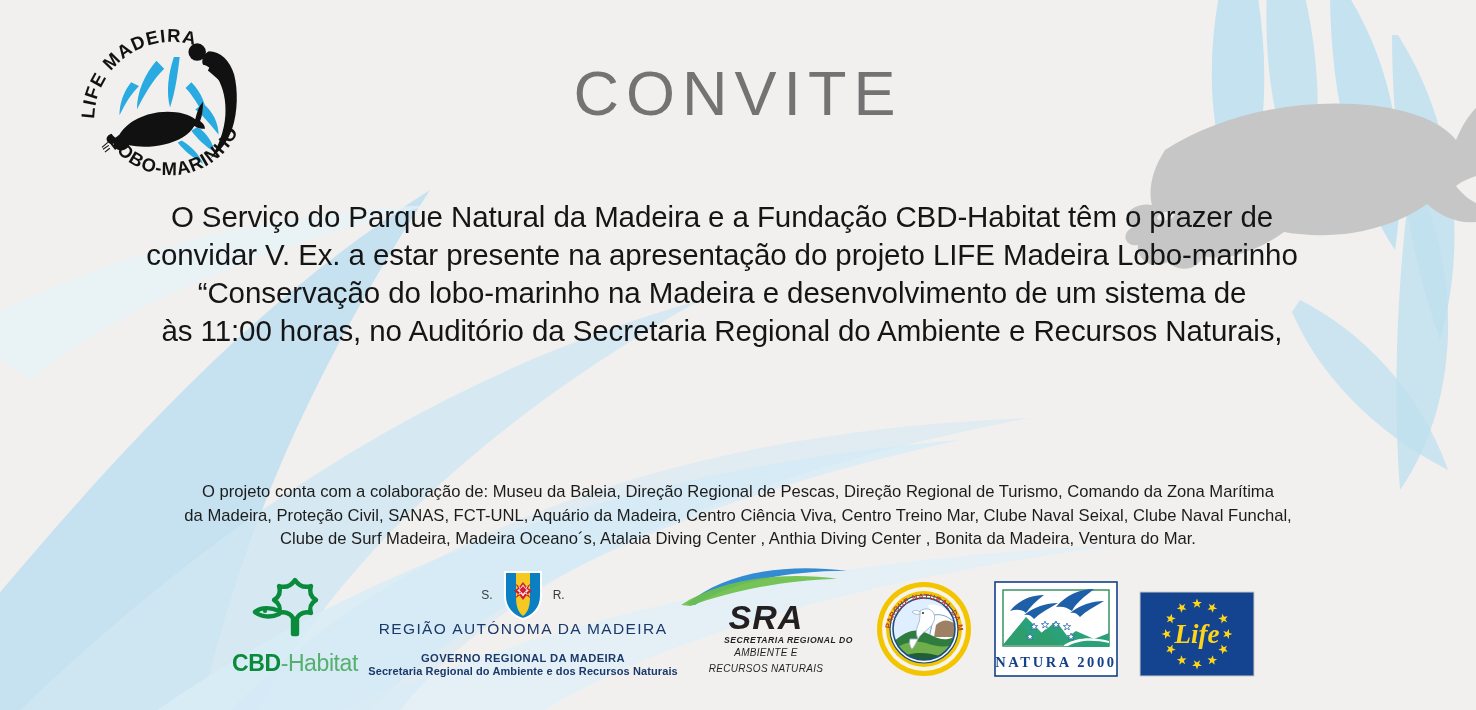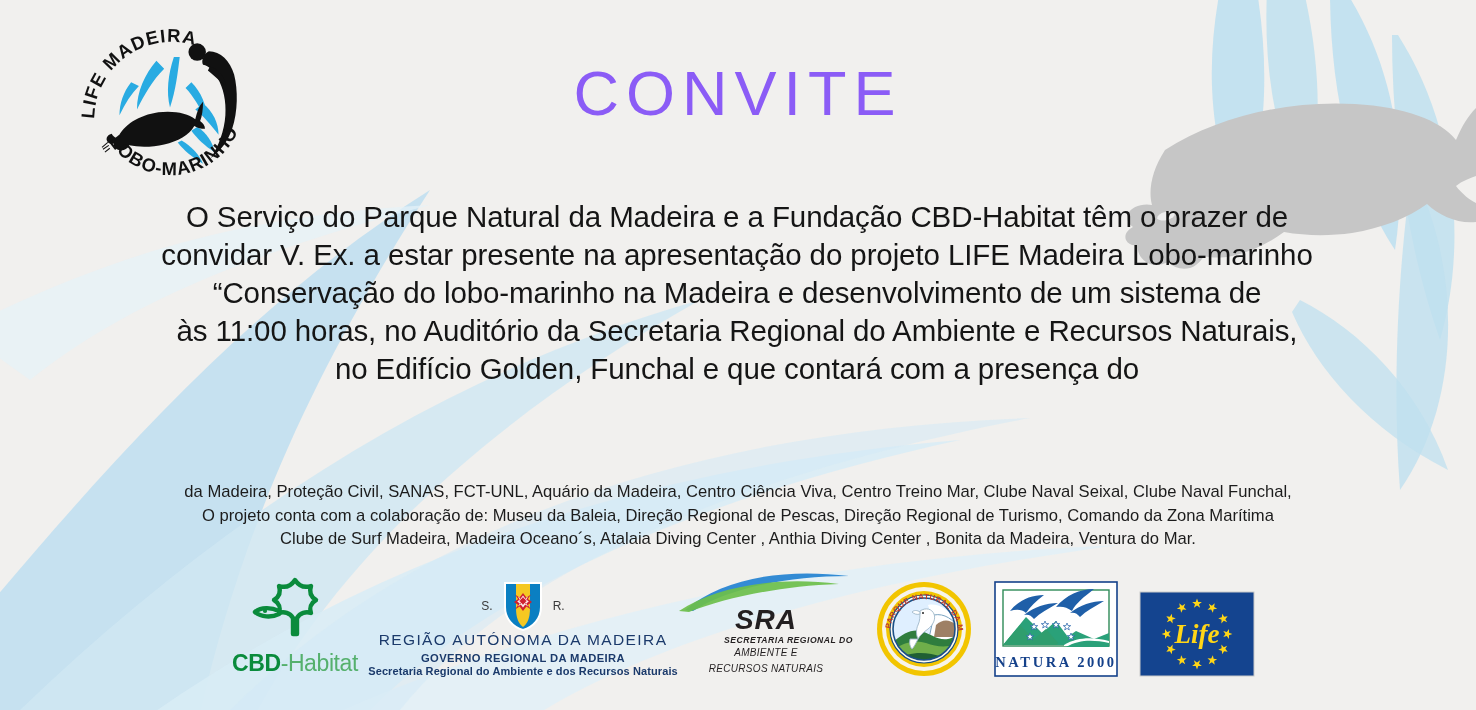--- a/index.html
+++ b/index.html
@@ -20,27 +20,27 @@
   .bg-art{position:absolute;left:0;top:0;width:1476px;height:710px;pointer-events:none;}
 
   
   .logo-mark{position:absolute;left:70px;top:22px;width:200px;height:170px;}
   .title{
     position:absolute;left:0;top:62px;width:1476px;
     text-align:center;
     font-size:63px;
     font-weight:300;
     letter-spacing:7px;
-    color:#8b5cf6;
+    color:#737373;
     line-height:1;
   }
 
   
   .body-copy{
-    position:absolute;left:59px;top:198px;width:1356px;
+    position:absolute;left:44px;top:198px;width:1356px;
     text-align:center;
     color:#151515;
     font-size:29.5px;
     line-height:38px;
     font-weight:400;
     letter-spacing:-0.1px;
   }
   .body-copy .ln{display:block;white-space:nowrap;}
 
   
@@ -64,28 +64,28 @@
 
   
   .cbd{width:150px;}
   .cbd-word{font-size:23px;letter-spacing:-0.4px;text-align:right;margin-top:2px;white-space:nowrap;}
   .cbd-word b{color:#0a8b3c;font-weight:700;}
   .cbd-word span{color:#55b06d;font-weight:400;}
 
   
   .ram{width:270px;}
   .ram-l1{font-size:15.5px;letter-spacing:1.4px;color:#1b3a6b;font-weight:400;white-space:nowrap;}
-  .ram-l2{font-size:11.2px;letter-spacing:0.4px;color:#1b3a6b;font-weight:700;white-space:nowrap;margin-top:3px;}
+  .ram-l2{font-size:11.2px;letter-spacing:0.4px;color:#1b3a6b;font-weight:700;white-space:nowrap;margin-top:14px;}
   .ram-l3{font-size:11px;letter-spacing:0.1px;color:#1b3a6b;font-weight:700;white-space:nowrap;margin-top:1px;}
   .sr-row{display:flex;align-items:center;justify-content:center;gap:9px;}
   .sr-txt{font-size:12px;color:#3a3a3a;font-weight:400;}
 
   
   .sra{width:180px;}
-  .sra-word{font-size:28px;font-weight:700;font-style:italic;color:#231f20;letter-spacing:1px;line-height:1;}
+  .sra-word{font-size:34px;font-weight:700;font-style:italic;color:#231f20;letter-spacing:1px;line-height:1;}
   .sra-sub1{font-size:8.6px;font-style:italic;font-weight:700;color:#231f20;letter-spacing:0.5px;margin-top:1px;padding-left:45px;}
   .sra-sub2{font-size:10px;font-style:italic;font-weight:400;color:#231f20;letter-spacing:0.3px;line-height:16px;white-space:nowrap;}
 
   
   .pnm{width:100px;}
 
   
   .nat{width:128px;}
 
   
@@ -205,26 +205,25 @@
     </text>
   </svg>
 
   <div class="title">CONVITE</div>
 
   <div class="body-copy">
     <span class="ln">O Serviço do Parque Natural da Madeira e a Fundação CBD-Habitat têm o prazer de</span>
     <span class="ln">convidar V. Ex. a estar presente na apresentação do projeto LIFE Madeira Lobo-marinho</span>
     <span class="ln">“Conservação do lobo-marinho na Madeira e desenvolvimento de um sistema de</span>
     <span class="ln">às 11:00 horas, no Auditório da Secretaria Regional do Ambiente e Recursos Naturais,</span>
-    <span class="ln">no Edifício Golden, Funchal e que contará com a presença do</span>
   </div>
 
   <div class="collab">
+    <span class="ln">O projeto conta com a colaboração de: Museu da Baleia, Direção Regional de Pescas, Direção Regional de Turismo, Comando da Zona Marítima</span>
     <span class="ln">da Madeira, Proteção Civil, SANAS, FCT-UNL, Aquário da Madeira, Centro Ciência Viva, Centro Treino Mar, Clube Naval Seixal, Clube Naval Funchal,</span>
-    <span class="ln">O projeto conta com a colaboração de: Museu da Baleia, Direção Regional de Pescas, Direção Regional de Turismo, Comando da Zona Marítima</span>
     <span class="ln">Clube de Surf Madeira, Madeira Oceano´s,  Atalaia Diving Center , Anthia Diving Center , Bonita da Madeira, Ventura do Mar.</span>
   </div>
 
   <div class="logos">
 
     <div class="logo-slot cbd">
       <svg width="92" height="74" viewBox="0 0 92 74">
         <g fill="none" stroke="#0a8b3c" stroke-width="4.4" stroke-linejoin="round" stroke-linecap="round">
           <path d="M46 6 C50 12 56 14 62 12 C60 18 62 23 67 26
                    C62 29 60 34 62 39 C57 37 51 39 48 44

